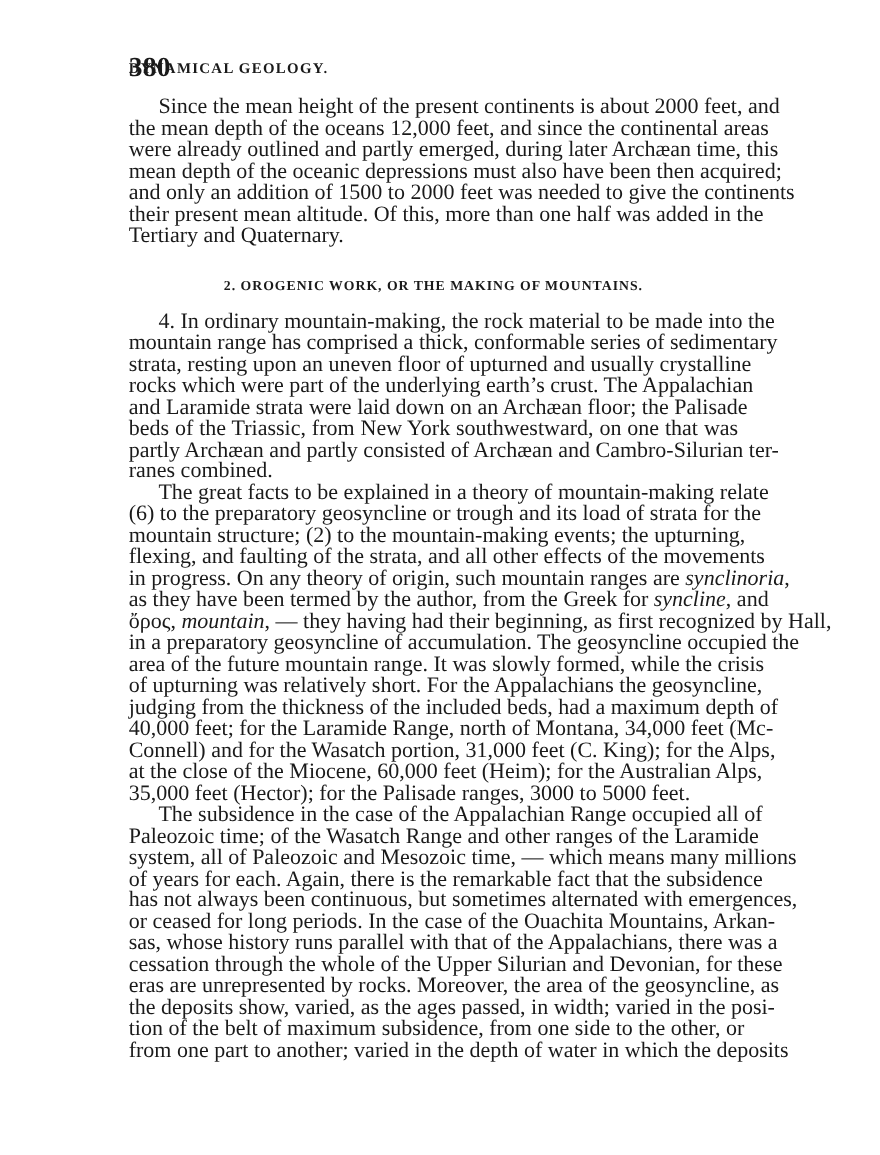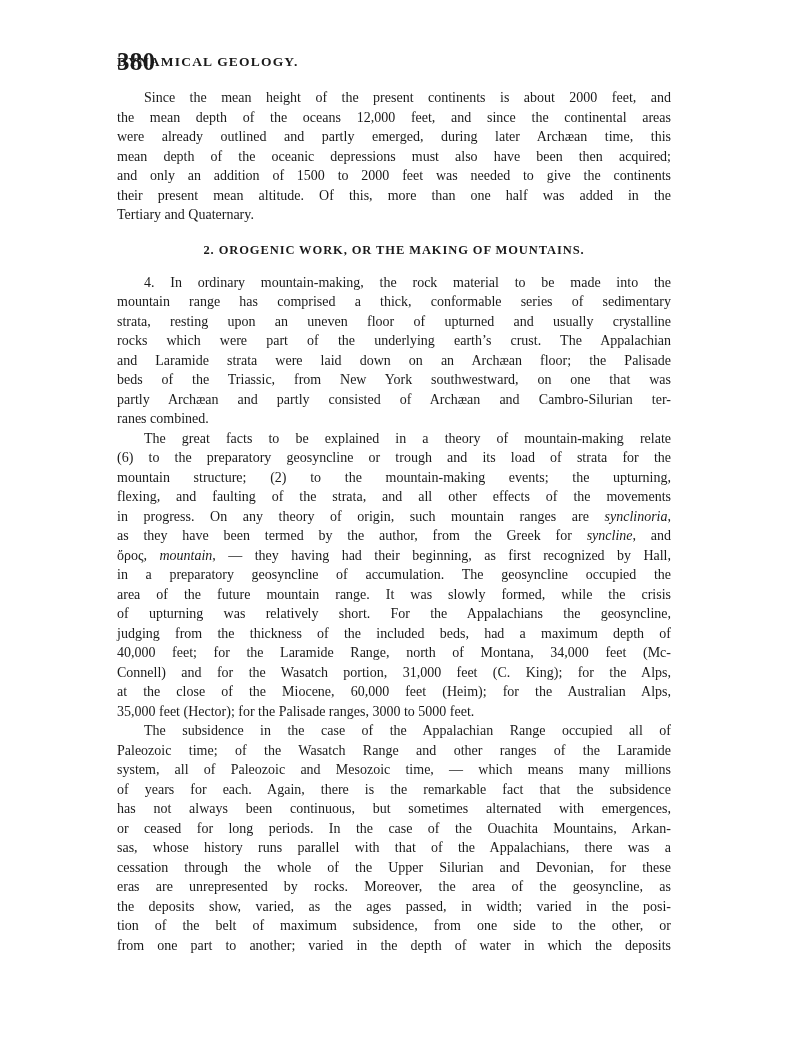--- a/index.html
+++ b/index.html
@@ -51,30 +51,30 @@
       white-space: nowrap;
       height: 19.5px;
     }
     .line.last {
       text-align-last: left;
     }
     .line.indent {
       padding-left: 27px;
     }
     .para {
-      font-size: 14px;
+      font-size: 20px;
       line-height: 19.5px;
       font-family: Liberation Serif, serif;
     }
     .section-heading {
       text-align: center;
       font-size: 12.5px;
       font-weight: bold;
       letter-spacing: 0.9px;
-      margin-top: 18px;
+      margin-top: 28px;
       margin-bottom: 14px;
       height: 16px;
     }
     em { font-style: italic; }
   </style>
 </head>
 <body>
 
 <div class="page">
 

